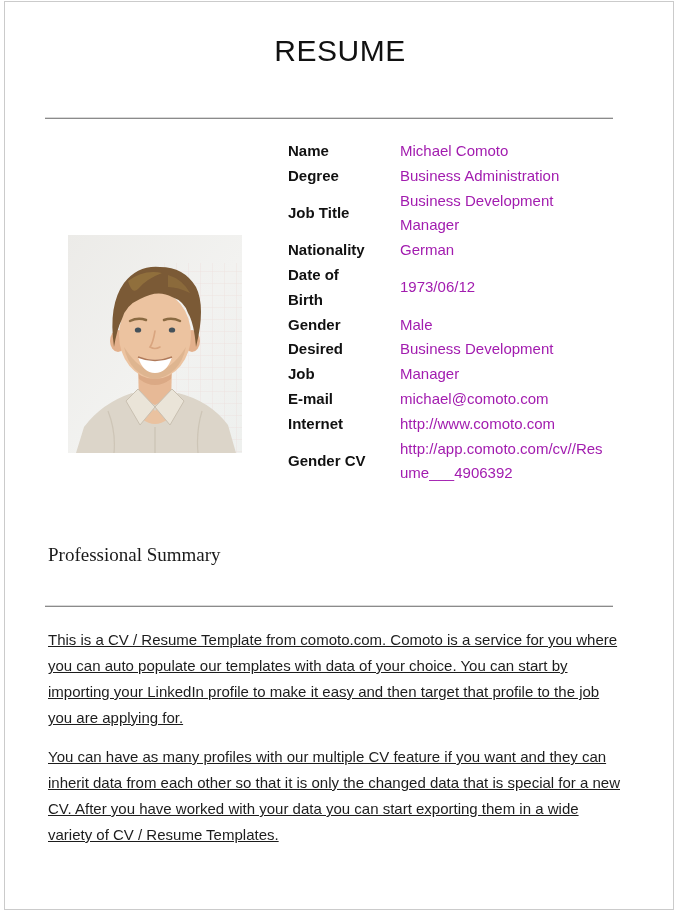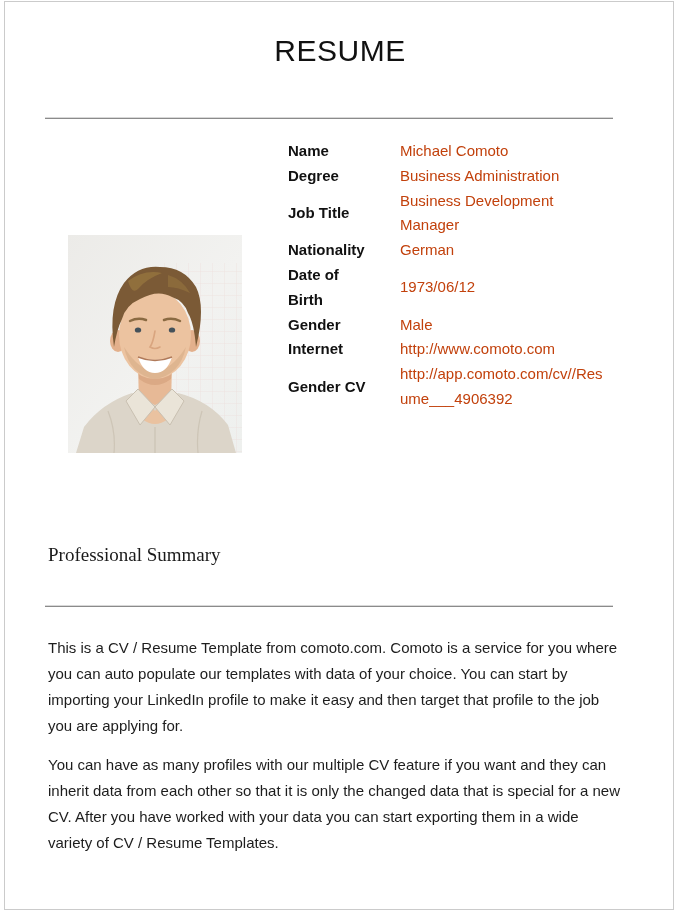--- a/index.html
+++ b/index.html
@@ -72,21 +72,21 @@
     vertical-align: middle;
     white-space: pre-line;
   }
   .details-table td.lbl {
     width: 112px;
     font-weight: 700;
     color: #111111;
   }
   .details-table td.val {
     width: 216px;
-    color: #c2410c;
+    color: #a21caf;
   }
 
   .summary-heading {
     position: absolute;
     left: 48px;
     top: 544px;
     font-size: 19px;
     font-weight: 400;
     color: #1a1a1a;
     font-family: Liberation Serif, serif;
@@ -97,22 +97,23 @@
     top: 627px;
     width: 578px;
     font-size: 15px;
     color: #1d1d1d;
   }
   .summary-tagline {
     margin: 0 0 7px 0;
     line-height: 24px;
   }
   .summary-body p.para {
-    margin: 8px 0 13px 0;
+    margin: 0 0 13px 0;
     line-height: 26px;
+    text-decoration: underline;
   }
 </style>
 </head>
 <body>
 
 <div class="canvas">
   <div class="page-border"></div>
 
   <div class="doc-title">RESUME</div>
 
@@ -199,23 +200,33 @@
     <td class="lbl">Date of
 Birth</td>
     <td class="val">1973/06/12</td>
   </tr>
 
   <tr>
     <td class="lbl">Gender</td>
     <td class="val">Male</td>
   </tr>
 
-
-
-
+  <tr>
+    <td class="lbl">Desired
+Job</td>
+    <td class="val">Business Development
+Manager</td>
+  </tr>
+
+
+
+  <tr>
+    <td class="lbl">E-mail</td>
+    <td class="val">michael@comoto.com</td>
+  </tr>
 
   <tr>
     <td class="lbl">Internet</td>
     <td class="val">http://www.comoto.com</td>
   </tr>
 
   <tr>
     <td class="lbl">Gender CV</td>
     <td class="val">http://app.comoto.com/cv//Res
 ume___4906392</td>

